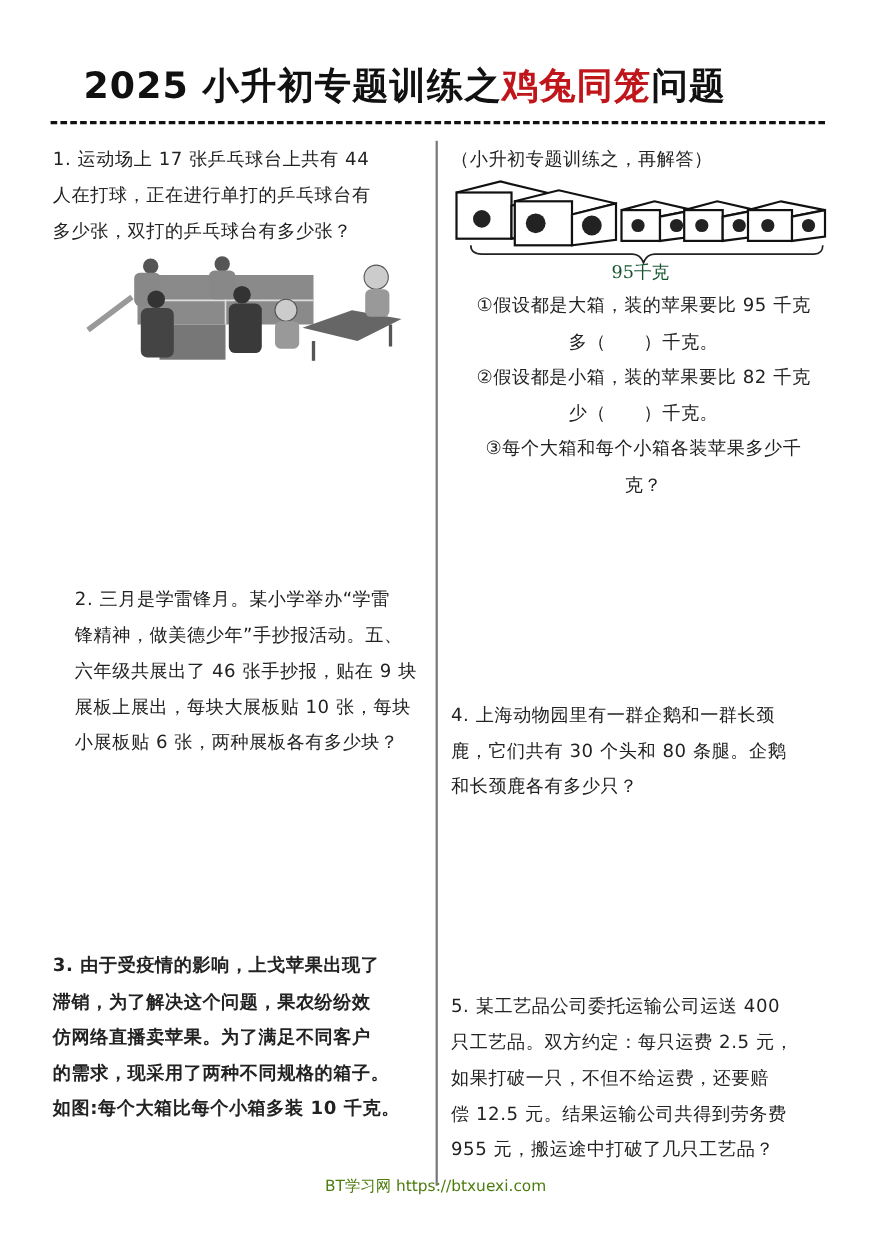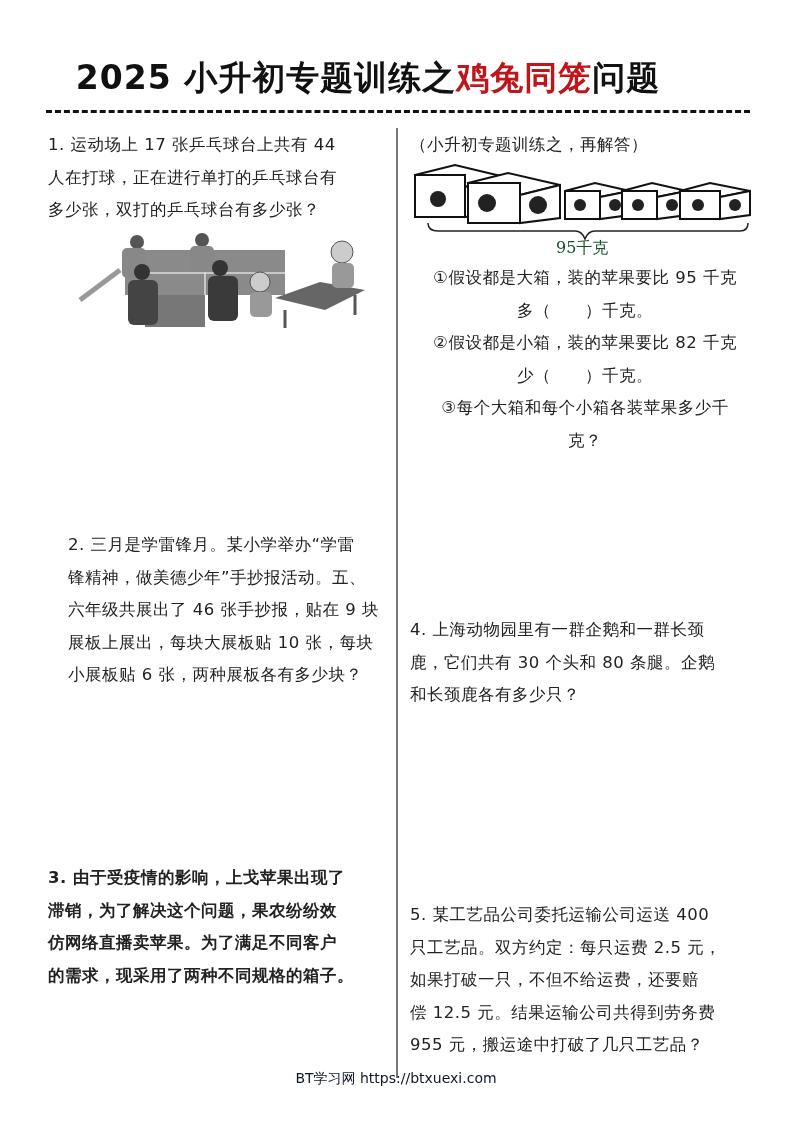--- a/index.html
+++ b/index.html
@@ -7,21 +7,21 @@
            font-family: "DejaVu Sans", "Liberation Sans", sans-serif; color: #222; }
     .title { position: absolute; top: 56px; left: 0; width: 736px; text-align: center;
              font-size: 33px; font-weight: bold; color: #111; letter-spacing: 1px; }
     .title .red { color: #c0161b; }
     .dash { position: absolute; top: 110px; left: 46px; width: 704px; height: 0;
             border-top: 3px dashed #111; }
     .vdivider { position: absolute; left: 396px; top: 128px; width: 2px; height: 950px; background: #777; }
     .q { position: absolute; font-size: 16.5px; line-height: 32.5px; color: #222; letter-spacing: 0.5px; }
     .q p { margin: 0; }
     .footer { position: absolute; top: 1070px; left: 0; width: 792px; text-align: center;
-              font-size: 14px; color: #0f172a; }
+              font-size: 14px; color: #4d7c0f; }
     .illus { position: absolute; }
     .boxes { position: absolute; left: 410px; top: 163px; width: 350px; height: 100px; }
     .label95 { position: absolute; left: 556px; top: 238px; font-family: "DejaVu Serif", serif; font-size: 16px; color: #14532d; }
   </style>
 </head>
 <body>
 
 <div class="title">
   <span>2025 小升初专题训练之</span><span class="red">鸡兔同笼</span><span>问题</span>
 </div>
@@ -111,31 +111,32 @@
 </div>
 
 <div class="q" style="left:48px; top:529px; width:340px;margin-left:20px;">
   <p>2. 三月是学雷锋月。某小学举办“学雷</p>
   <p>锋精神，做美德少年”手抄报活动。五、</p>
   <p>六年级共展出了 46 张手抄报，贴在 9 块</p>
   <p>展板上展出，每块大展板贴 10 张，每块</p>
   <p>小展板贴 6 张，两种展板各有多少块？</p>
 </div>
 
-<div class="q" style="left:410px; top:614px; width:350px;">
+<div class="q" style="left:410px; top:634px; width:350px;">
   <p>4. 上海动物园里有一群企鹅和一群长颈</p>
   <p>鹿，它们共有 30 个头和 80 条腿。企鹅</p>
   <p>和长颈鹿各有多少只？</p>
 </div>
 
 <div class="q" style="left:48px; top:862px; width:345px;font-weight:bold;">
   <p>3. 由于受疫情的影响，上戈苹果出现了</p>
   <p>滞销，为了解决这个问题，果农纷纷效</p>
   <p>仿网络直播卖苹果。为了满足不同客户</p>
   <p>的需求，现采用了两种不同规格的箱子。</p>
+  <p>如图:每个大箱比每个小箱多装 10 千克。</p>
 </div>
 
 <div class="q" style="left:410px; top:899px; width:350px;">
   <p>5. 某工艺品公司委托运输公司运送 400</p>
   <p>只工艺品。双方约定：每只运费 2.5 元，</p>
   <p>如果打破一只，不但不给运费，还要赔</p>
   <p>偿 12.5 元。结果运输公司共得到劳务费</p>
   <p>955 元，搬运途中打破了几只工艺品？</p>
 </div>
 

